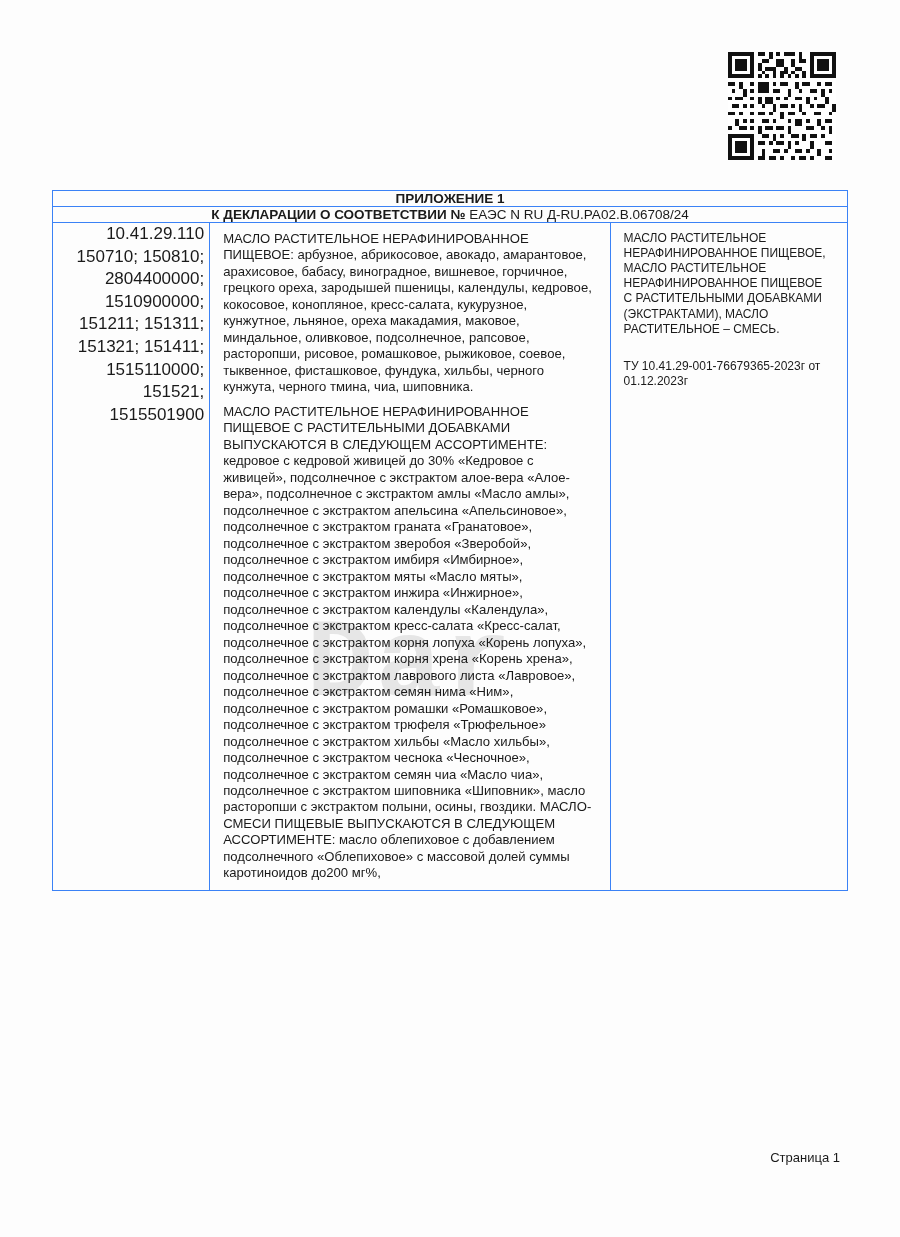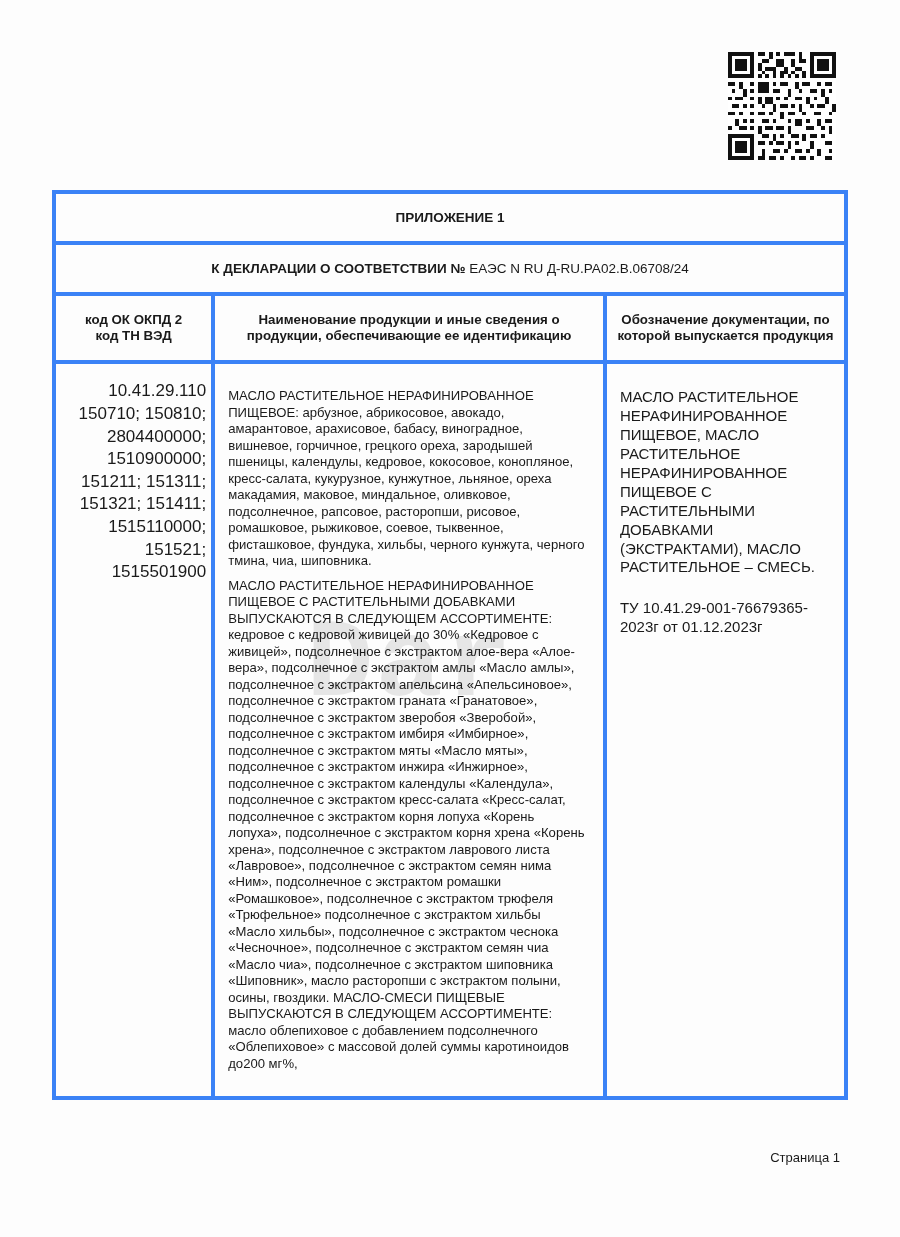--- a/index.html
+++ b/index.html
@@ -63,23 +63,23 @@
   .doc-table {
     position: absolute;
     left: 52px;
     top: 190px;
     width: 796px;
     border-collapse: collapse;
     z-index: 2;
     background: transparent;
   }
   .doc-table td {
-    border: 4px solid #3b82f6;
+    border: 1px solid #3b82f6;
     vertical-align: top;
-    padding: 16px 5px;
+    padding: 0 5px;
     background: transparent;
   }
   .title-cell {
     text-align: center;
     font-weight: bold;
     font-size: 13.5px;
     padding: 3px 4px 2px 4px;
   }
   .subtitle-cell {
     text-align: center;
@@ -117,21 +117,21 @@
     line-height: 1.33;
     padding: 5px 4px;
   }
   .codes-cell div { white-space: nowrap; }
   .desc-cell p,
   .docref-cell p {
     margin: 8px;
     text-align: left;
   }
   .docref-cell {
-    font-size: 15px;
+    font-size: 12px;
     line-height: 1.26;
     padding: 5px 6px;
   }
   .docref-cell .gap { height: 6px; }
 
   
   .footer {
     position: absolute;
     right: 60px;
     top: 1150px;
@@ -302,28 +302,20 @@
 
   <table class="doc-table">
     <tbody>
       <tr>
         <td colspan="3" class="title-cell">ПРИЛОЖЕНИЕ 1</td>
       </tr>
       <tr>
         <td colspan="3" class="subtitle-cell"><span>К ДЕКЛАРАЦИИ О СООТВЕТСТВИИ № </span><span class="decl-number">ЕАЭС N RU Д-RU.РА02.В.06708/24</span></td>
       </tr>
       <tr>
-        <td class="head-cell col1">
-          <div>код ОК ОКПД 2</div>
-          <div>код ТН ВЭД</div>
-        </td>
-        <td class="head-cell col2">Наименование продукции и иные сведения о продукции, обеспечивающие ее идентификацию</td>
-        <td class="head-cell col3">Обозначение документации, по которой выпускается продукция</td>
-      </tr>
-      <tr>
         <td class="body-cell codes-cell col1">
           <div>10.41.29.110</div>
           <div>150710; 150810;</div>
           <div>2804400000;</div>
           <div>1510900000;</div>
           <div>151211; 151311;</div>
           <div>151321; 151411;</div>
           <div>1515110000;</div>
           <div>151521;</div>
           <div>1515501900</div>

